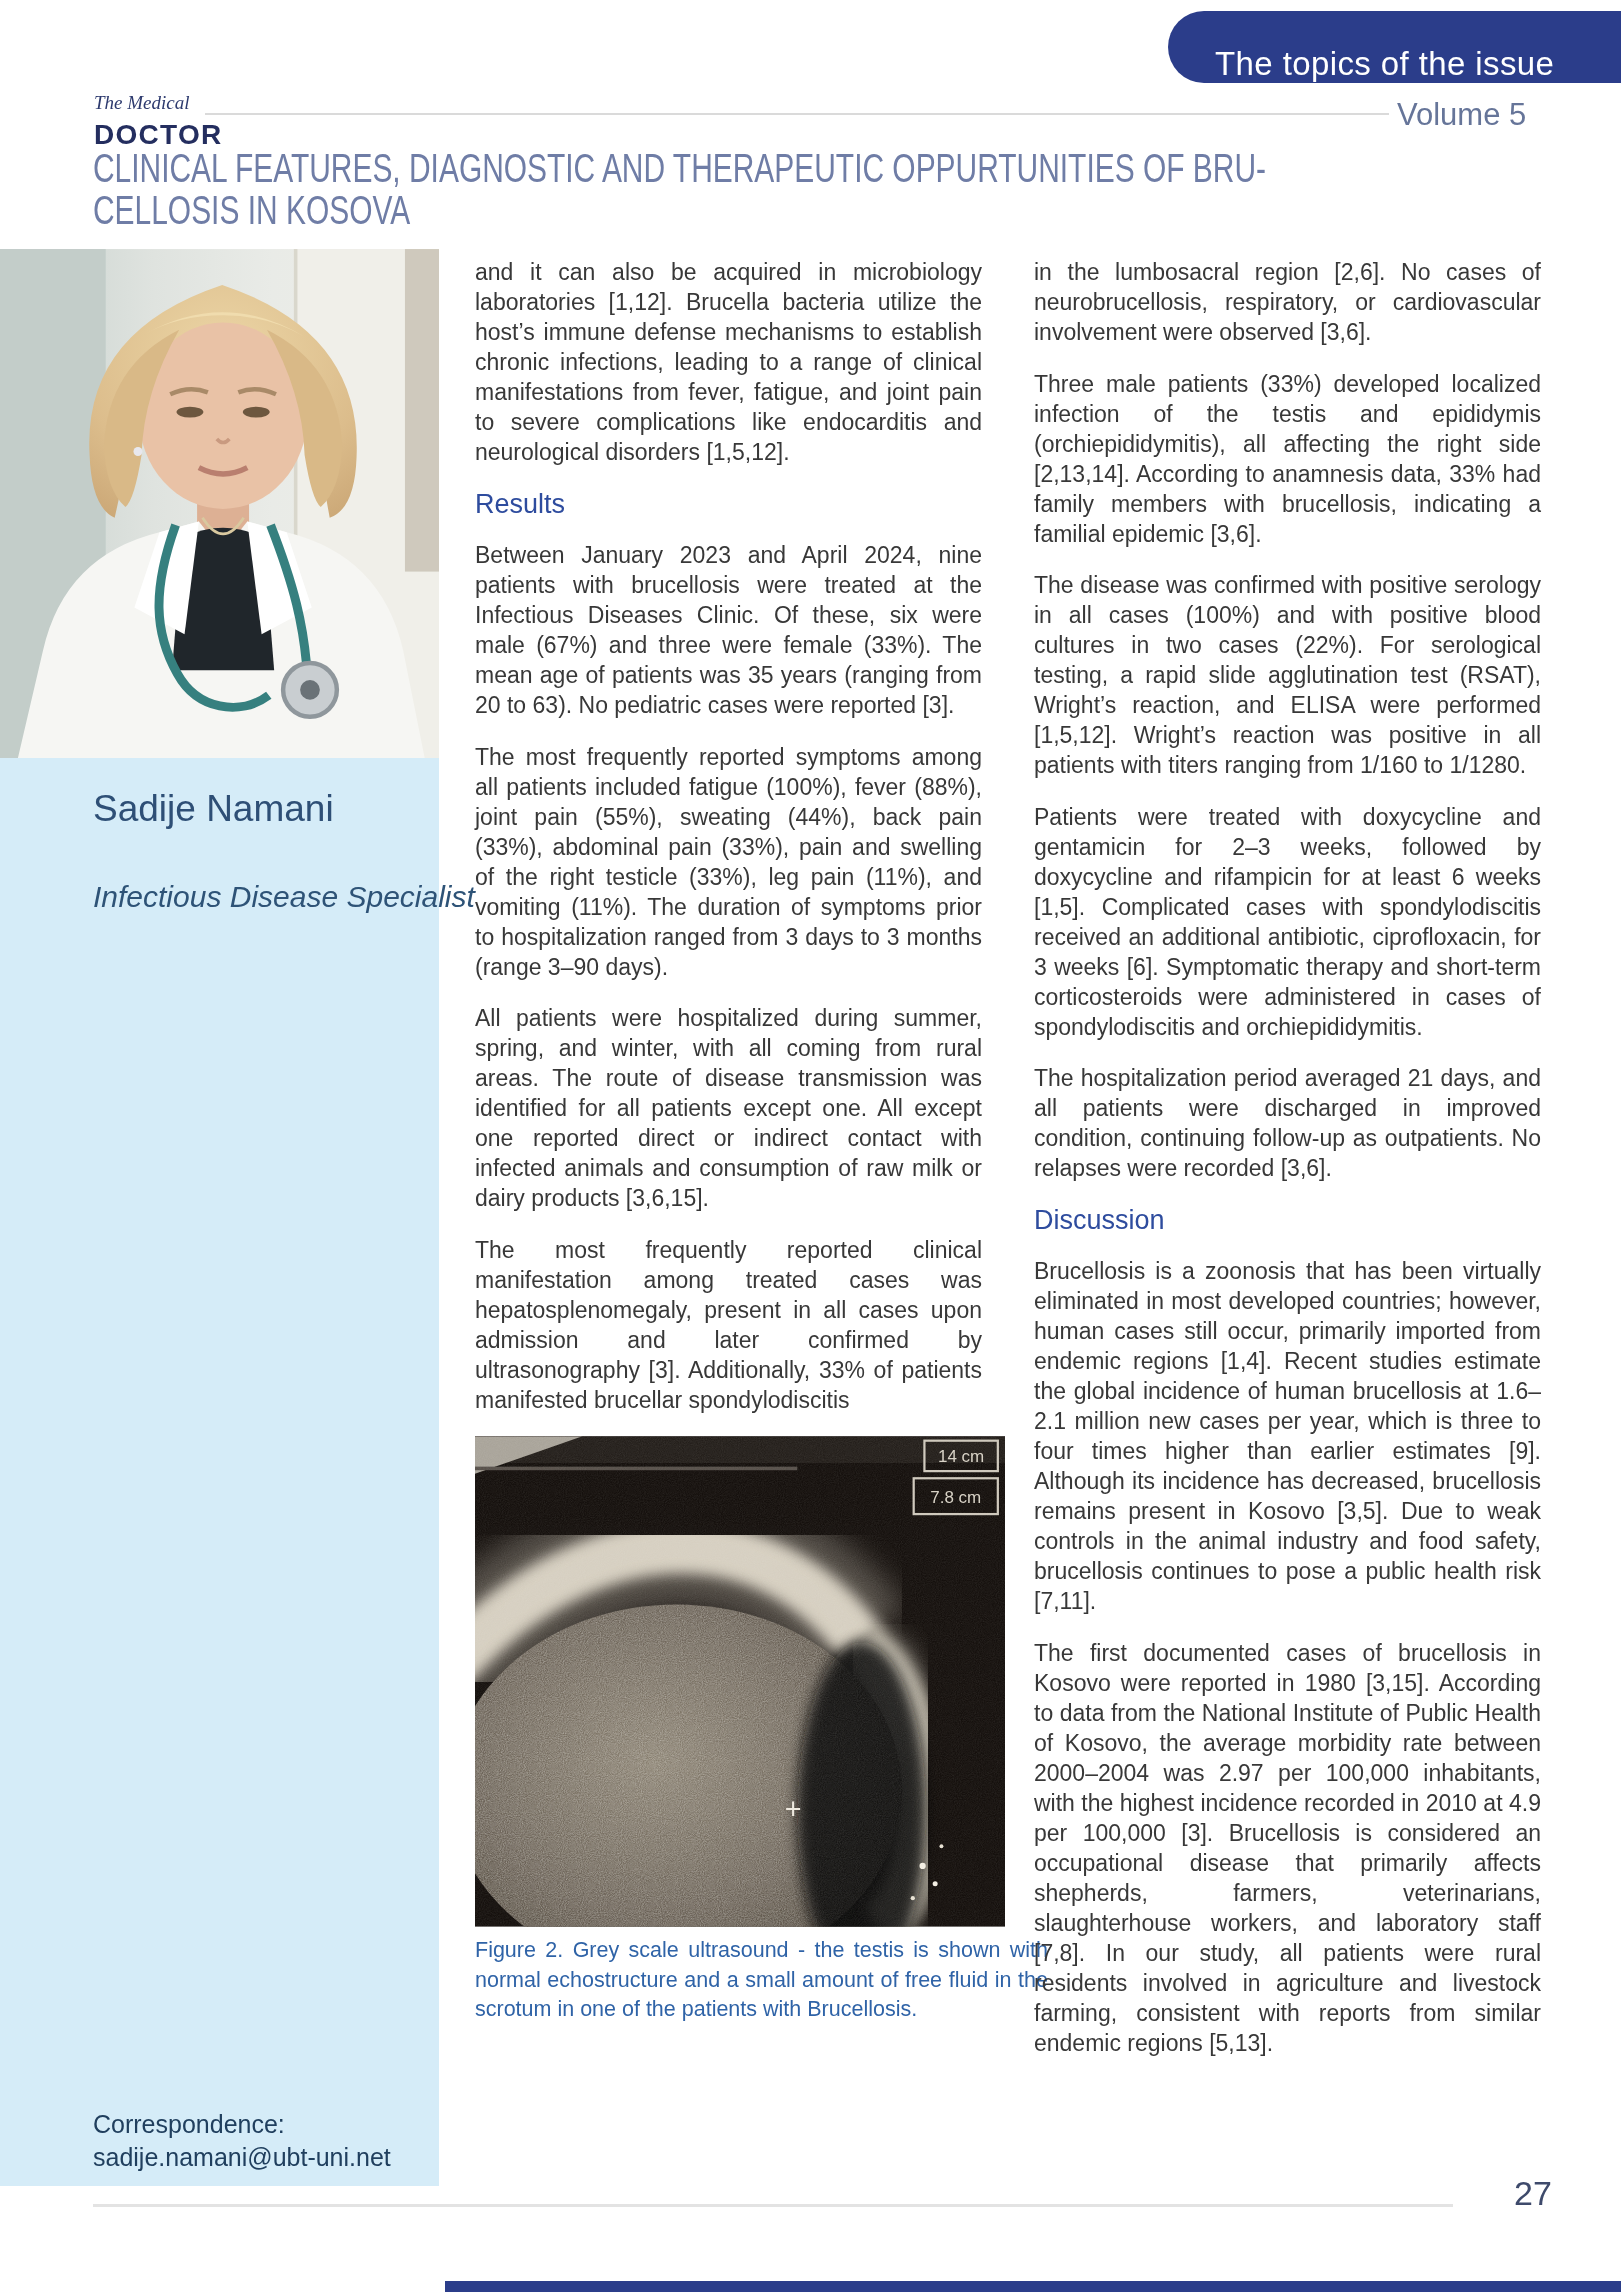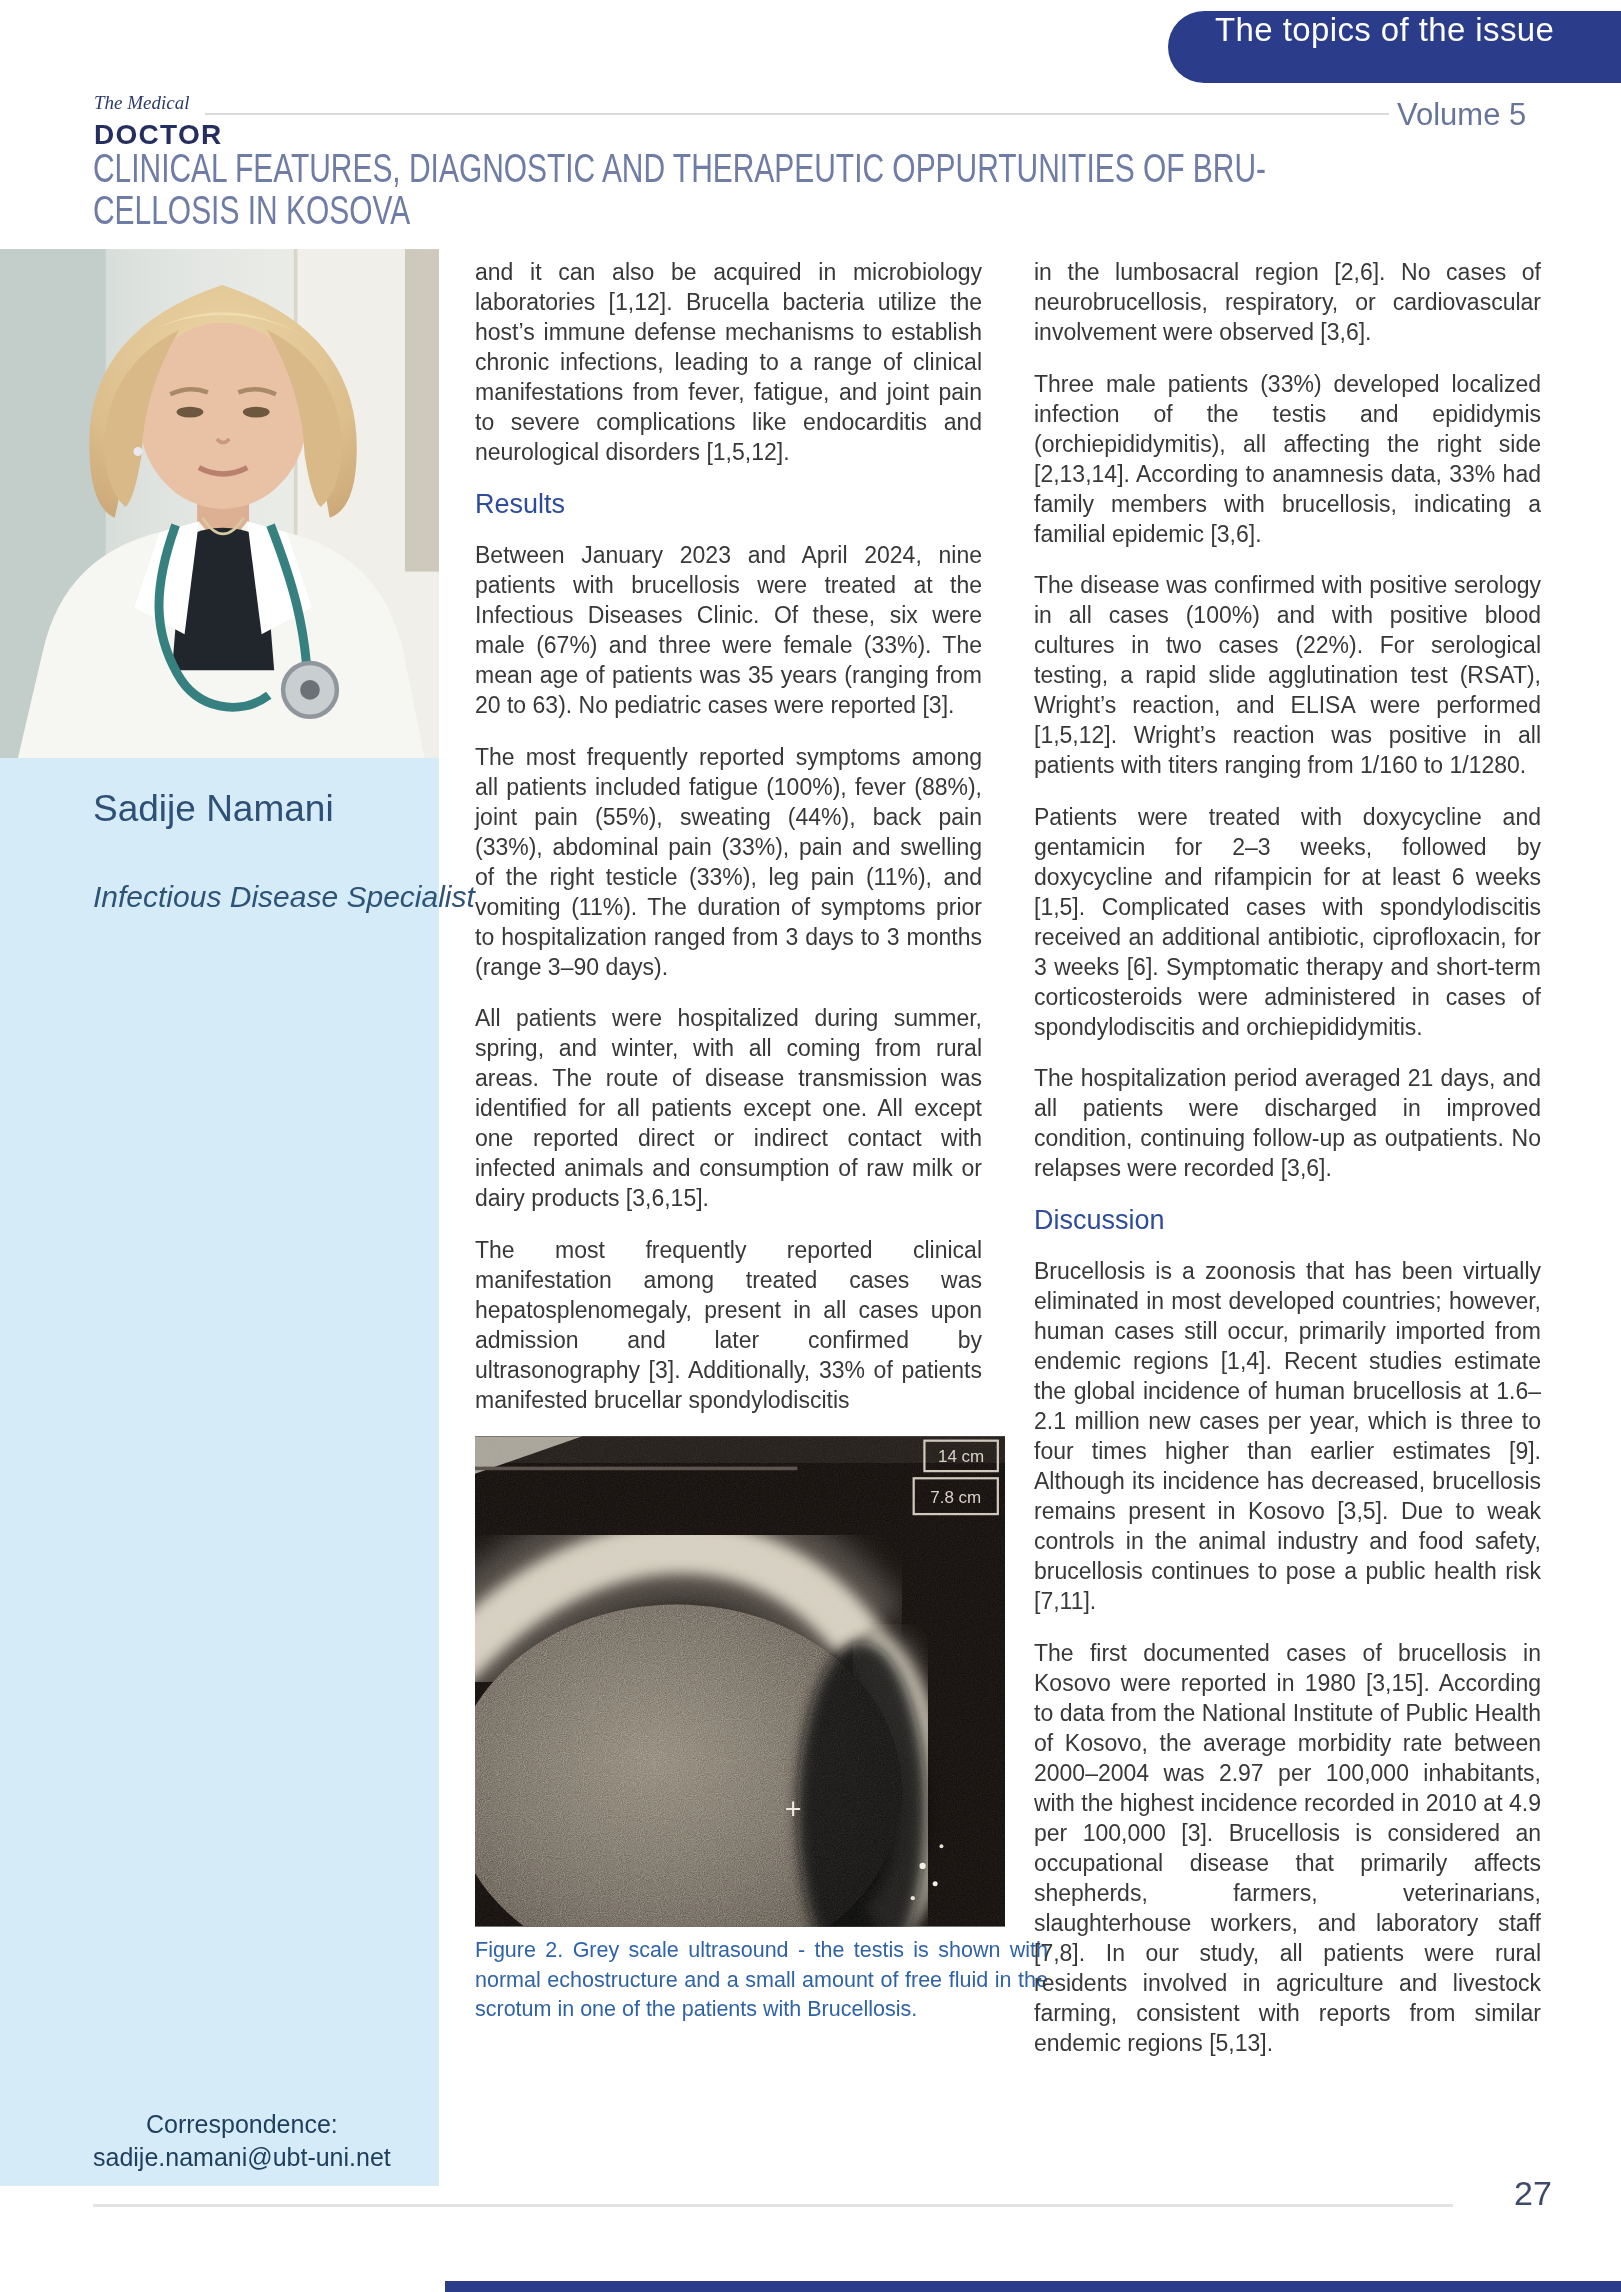--- a/index.html
+++ b/index.html
@@ -6,39 +6,39 @@
   body{background:#9b9b9b;}
   .page{
     position:relative; width:1621px; height:2293px; background:#ffffff;
     overflow:hidden; font-family:"Liberation Sans", sans-serif;
     margin:0 auto;
   }
   
   .topics-banner{
     position:absolute; left:1168px; top:10.7px; width:453px; height:72px;
     background:#2b3d8a; border-radius:36px 0 0 36px;
-    color:#ffffff; display:flex; align-items:flex-start; padding-left:47px;
+    color:#ffffff; display:flex; align-items:flex-end; padding-left:47px;
     font-size:33px; letter-spacing:0.4px; box-sizing:border-box;
   }
   .logo{position:absolute; left:94px; top:93px; line-height:1;}
   .logo-top{font-family:"Liberation Serif", serif; font-style:italic; font-size:19px; color:#2d3a6e;}
   .logo-bottom{font-size:28px; font-weight:bold; letter-spacing:1.3px; color:#242e5f; margin-top:9px;}
   .top-rule{position:absolute; left:205px; top:113px; width:1184px; height:1.8px; background:#dadada;}
   .volume{position:absolute; left:1397px; top:97px; font-size:31px; color:#667599;}
   .article-title{
     position:absolute; left:93px; top:147px; color:#6f7da6;
     font-size:41px; line-height:42px; transform:scaleX(0.73); transform-origin:0 0;
     white-space:nowrap; letter-spacing:0px;
   }
   
   .portrait{position:absolute; left:0; top:249px; width:439px; height:509px;}
   .author-panel{position:absolute; left:0; top:758px; width:439px; height:1428px; background:#d5ecf8;}
   .author-name{position:absolute; left:93px; top:788px; font-size:37px; color:#2e4f76;}
   .author-role{position:absolute; left:93px; top:856px; font-size:30px; font-style:italic; color:#2e5377;margin-top:24px;}
-  .correspondence{position:absolute; left:93px; top:2108px; font-size:25px; line-height:33px; color:#203f5e;text-align:center;}
+  .correspondence{position:absolute; left:93px; top:2108px; font-size:25px; line-height:33px; color:#203f5e;}
   .correspondence a{color:#203f5e; text-decoration:none;}
   
   .col{position:absolute; top:257px; width:507px;}
   .col-1{left:475px;}
   .col-2{left:1034px;}
   .col p{margin:0 0 21.5px 0; font-size:23px; line-height:30px; color:#383838; text-align:justify;}
   .col h3{margin:4.5px 0 20.6px 0; font-size:27px; font-weight:400; color:#2e4c9e;}
   .col p:last-child{margin-bottom:9px;}
   
   .us-figure{width:530px; height:491px; margin-top:5.4px;}

